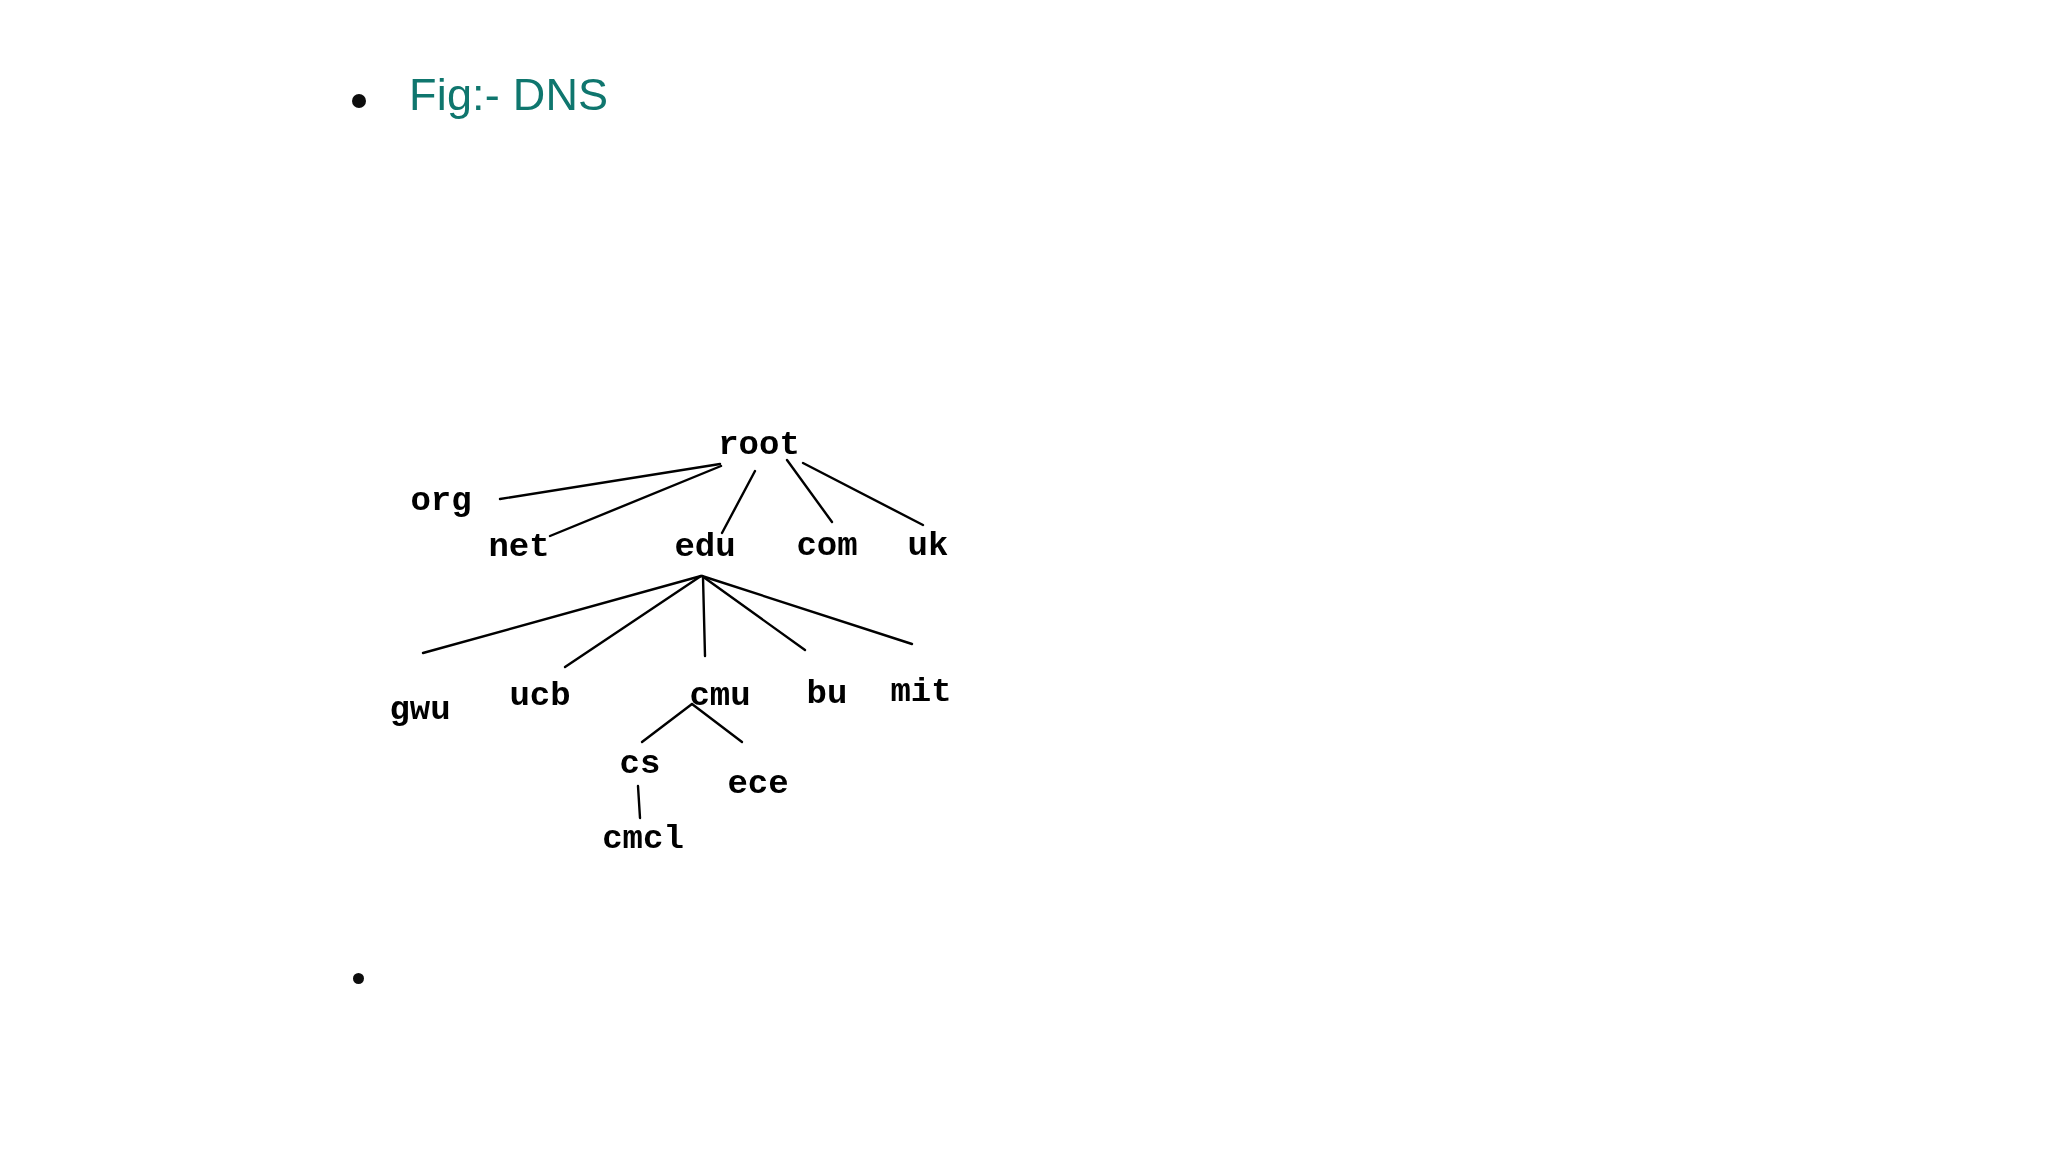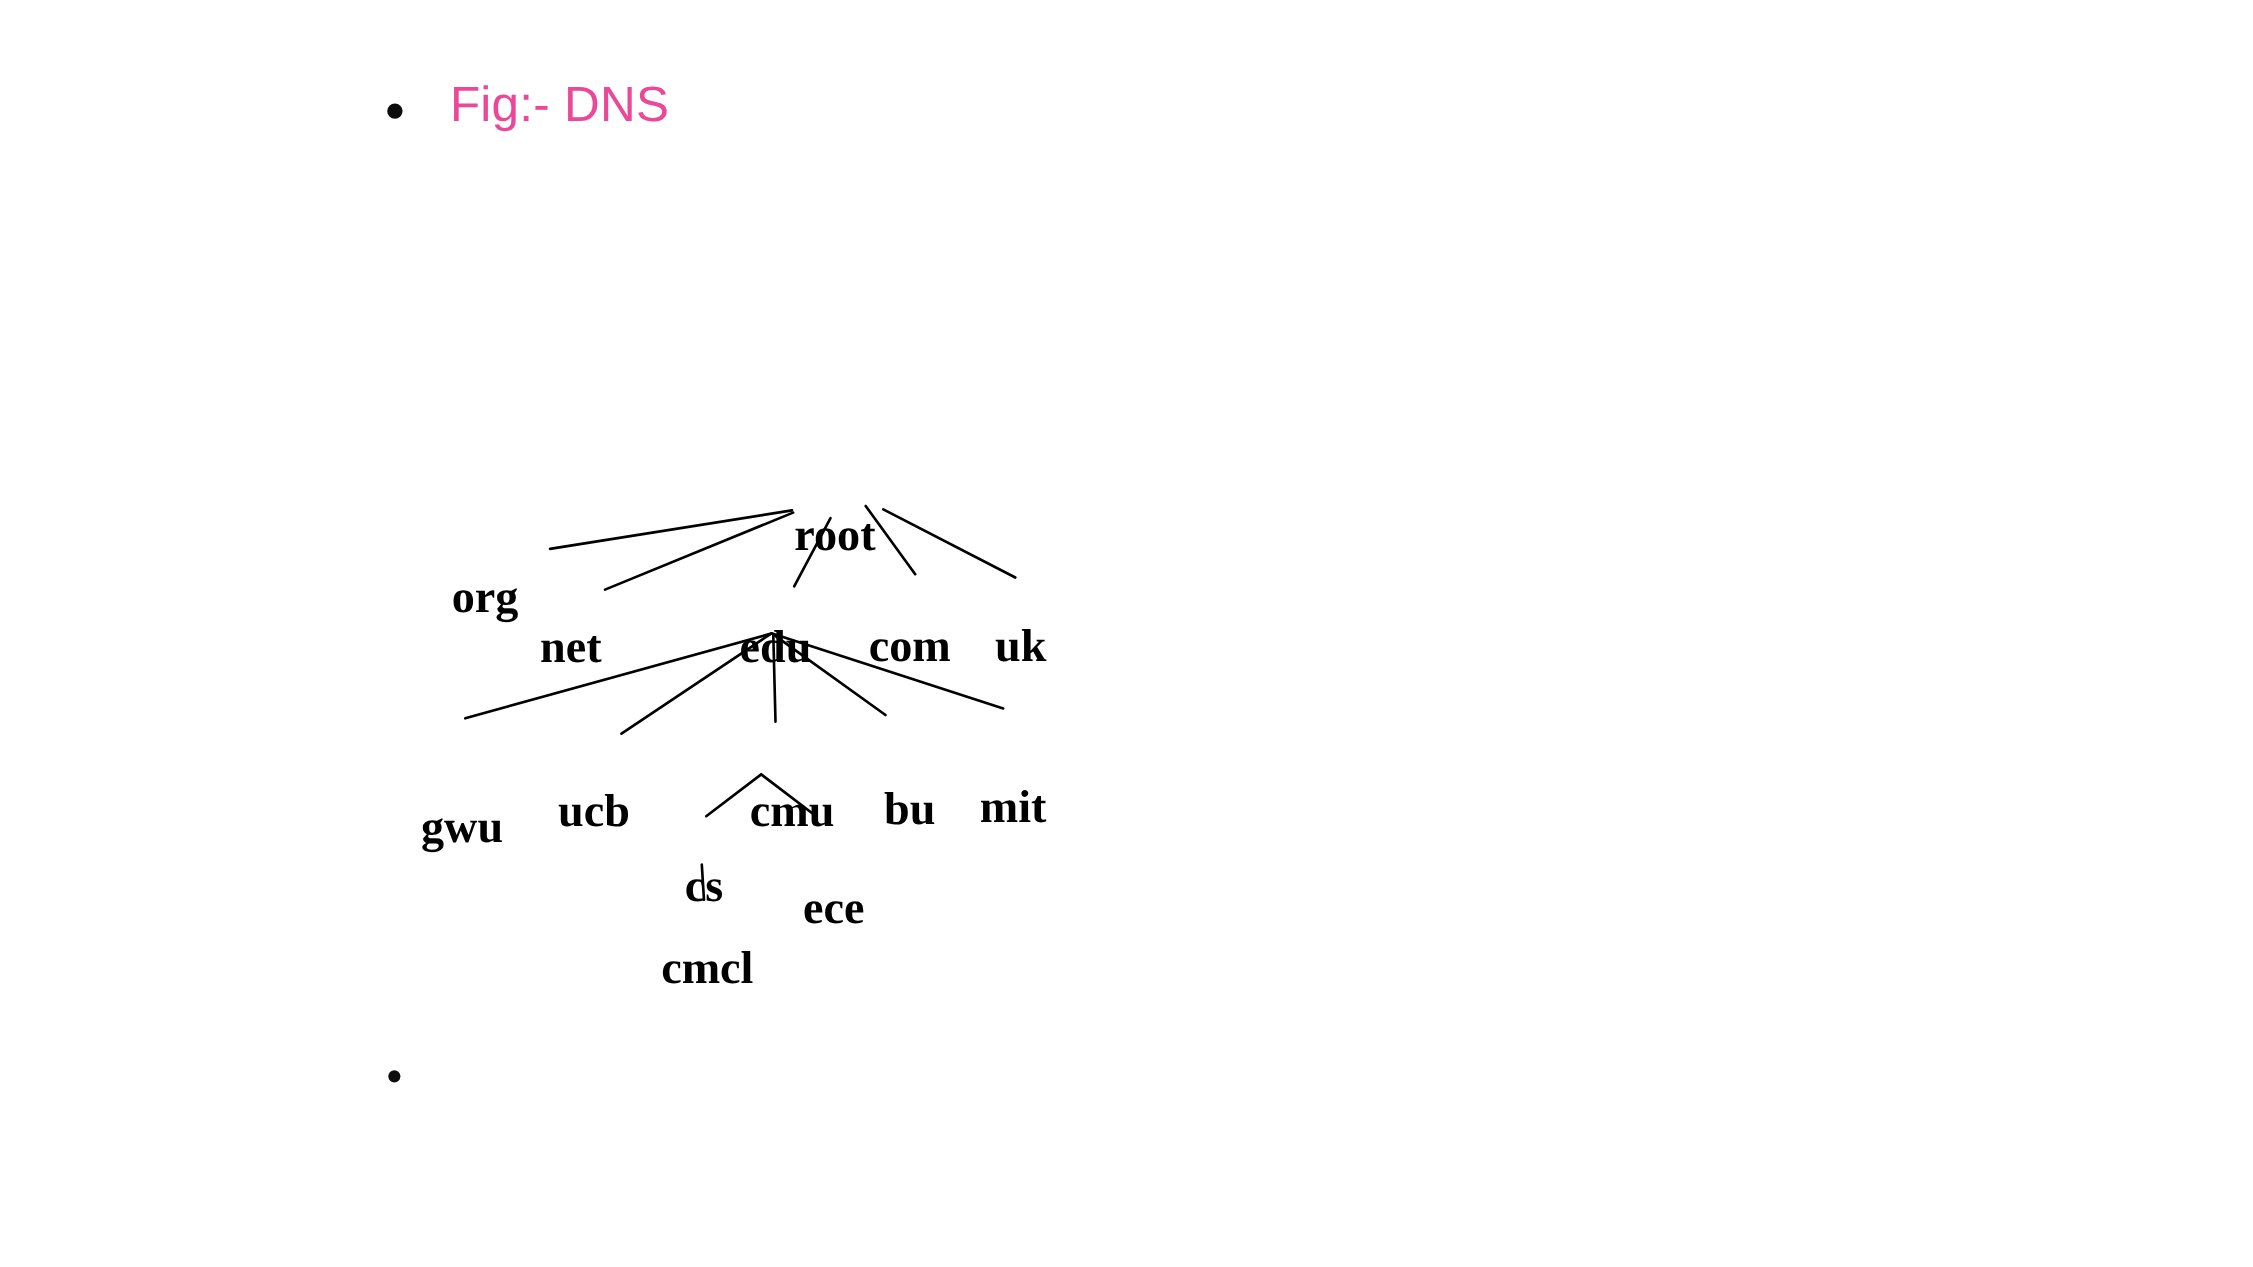--- a/index.html
+++ b/index.html
@@ -34,21 +34,21 @@
     height: 14px;
   }
   #bullet-fig-text {
     left: 409px;
     top: 69px;
     font-family: "Liberation Sans", sans-serif;
     font-size: 45px;
     font-weight: 400;
     letter-spacing: 0.2px;
     line-height: 52px;
-    color: #ec4899;
+    color: #0f766e;
   }
 
   #bullet-node-marker {
     left: 353px;
     top: 973px;
     width: 11px;
     height: 11px;
   }
   #bullet-node-text {
     left: 406px;
@@ -70,28 +70,27 @@
   }
   #dns-edges {
     position: absolute;
     left: 0;
     top: 0;
     width: 680px;
     height: 470px;
   }
   .node-label {
     position: absolute;
-    font-family: Liberation Serif, serif;
+    font-family: Liberation Mono, monospace;
     font-weight: bold;
-    font-size: 42px;
+    font-size: 34px;
     line-height: 34px;
     color: #000000;
     white-space: nowrap;
     transform: translate(-50%, -50%);
-    margin-top: 42px;
   }
 </style>
 </head>
 <body>
 
 <div id="slide">
 
   <span id="bullet-fig-marker" class="bullet-marker"></span>
   <div id="bullet-fig-text" class="bullet-text">Fig:- DNS</div>
 

